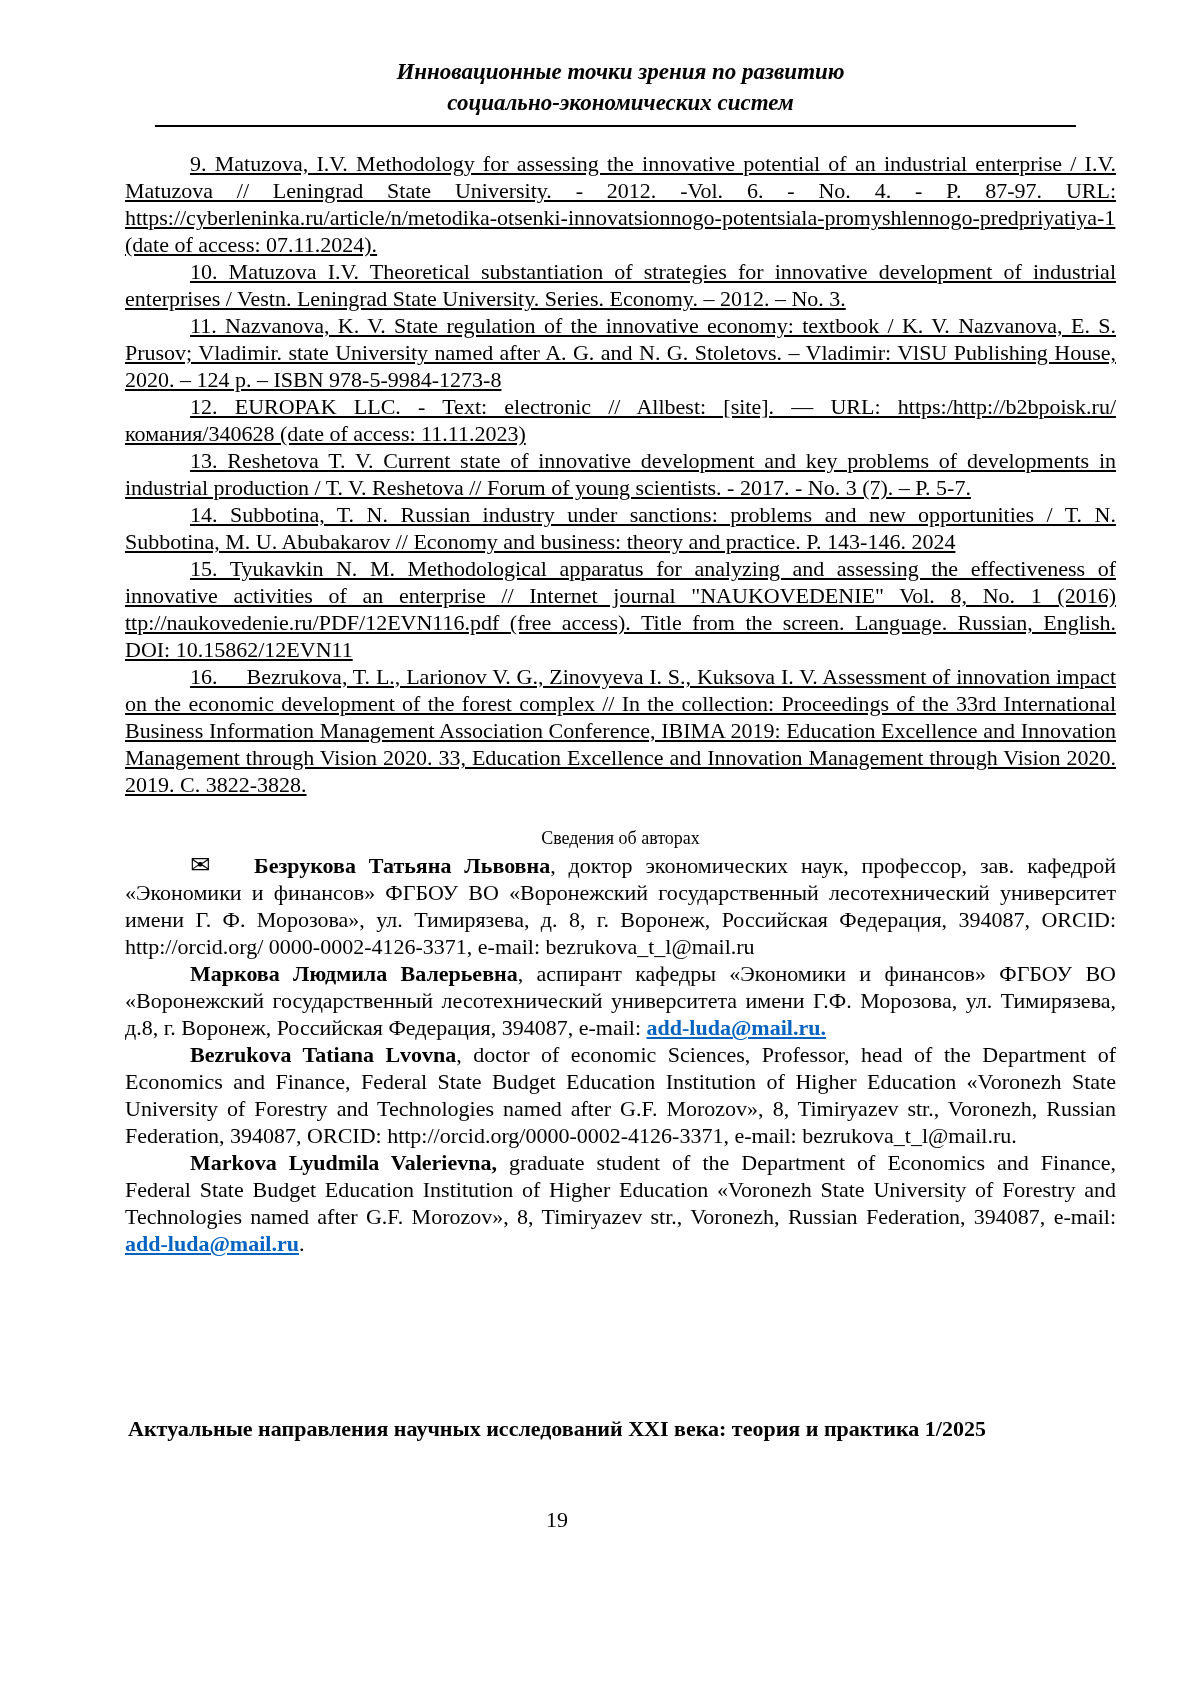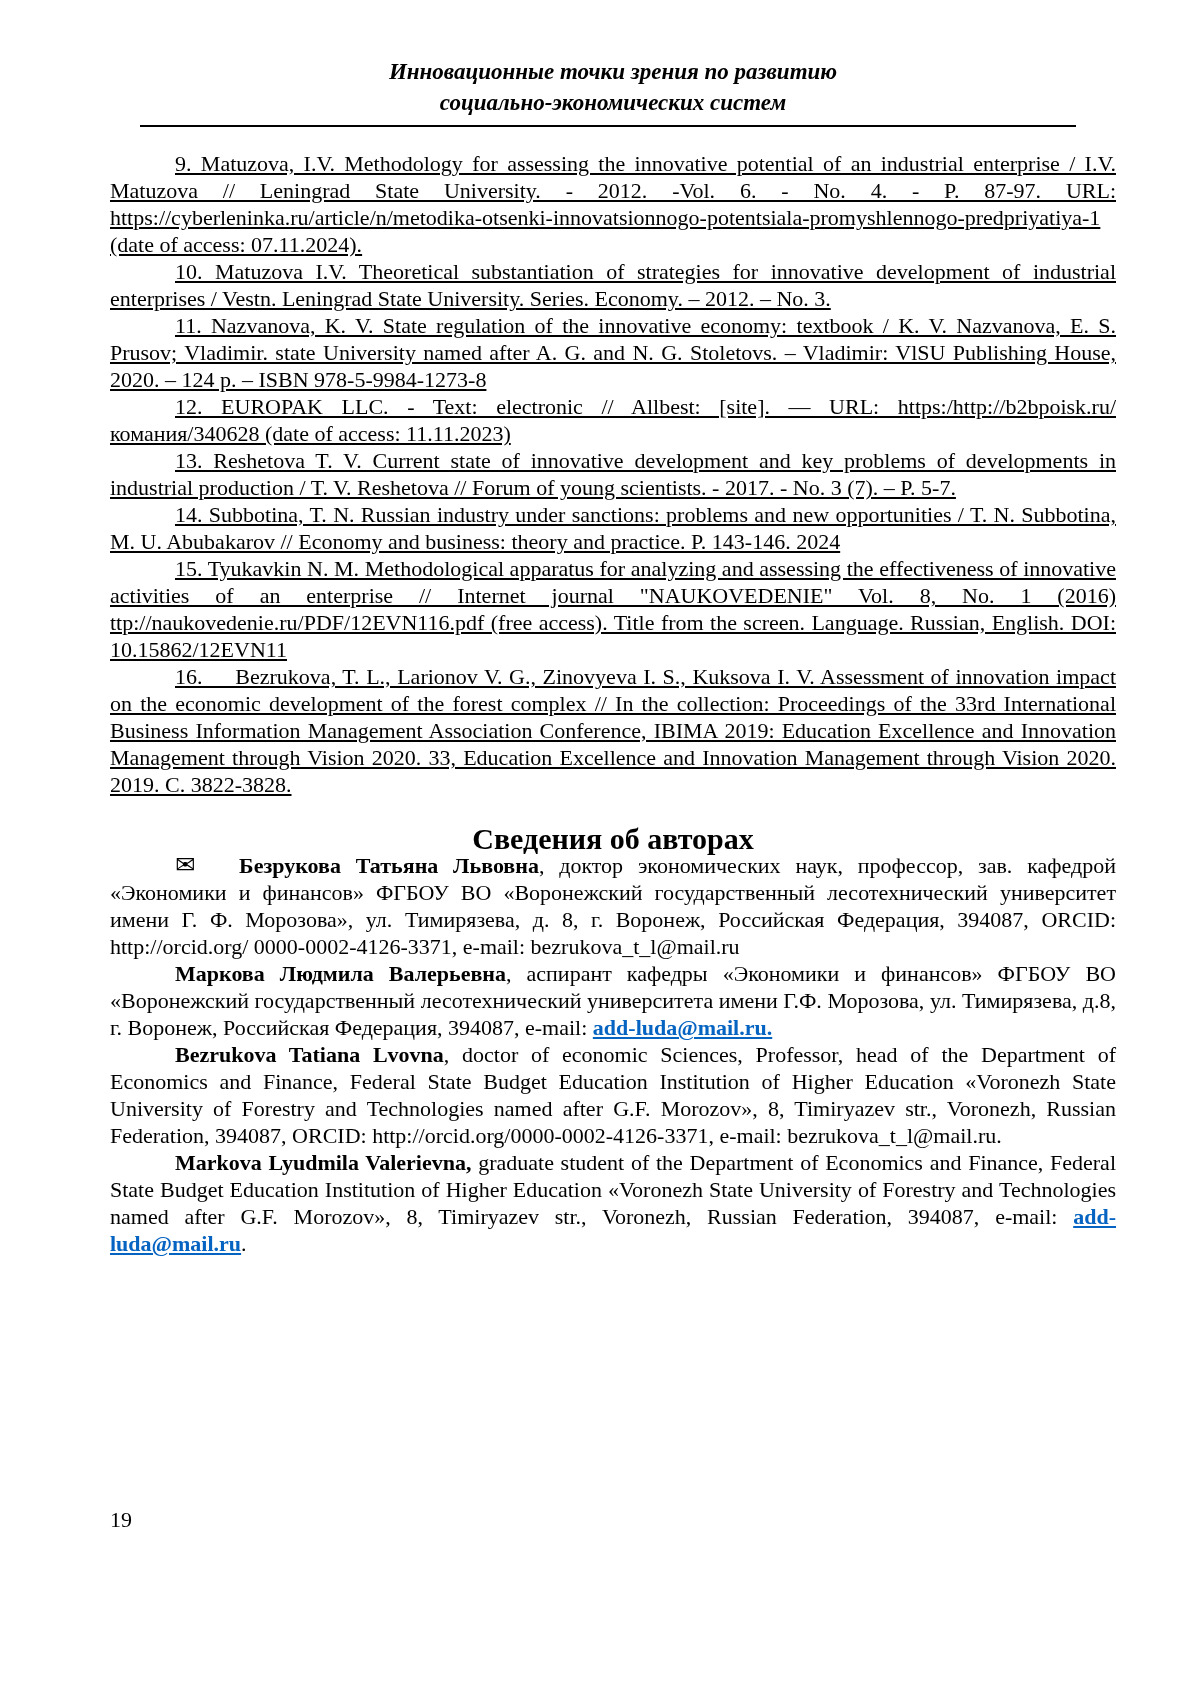--- a/index.html
+++ b/index.html
@@ -13,43 +13,43 @@
     position: relative;
     width: 1200px;
     height: 1697px;
     background: #ffffff;
     display: flex;
     flex-direction: column;
     overflow: hidden;
     font-size: 22px;
     line-height: 27px;
   }
-  .content { padding: 56px 84px 0 110px; flex-shrink: 0; }
+  .content { padding: 56px 84px 0 110px; flex-shrink: 0; margin-left: 15px; }
   .doc-header {
     text-align: center;
     font-weight: bold;
     font-style: italic;
     font-size: 23px;
     line-height: 31px;
   }
   .header-rule {
     border-top: 2px solid #000;
     margin: 7px 40px 0 30px;
   }
   .ref-section { margin-top: 23px; text-decoration: underline; }
   p.para {
     text-align: justify;
     text-indent: 65px;
     overflow-wrap: break-word;
   }
   .section-heading {
-    font-size: 30px;
+    font-size: 18px;
     line-height: 27px;
     text-align: center;
-    font-weight: bold;
+    font-weight: normal;
     margin-top: 27px;
   }
   .section-heading.tight { margin-top: 27px; }
   .envelope {
     font-family: "DejaVu Sans", sans-serif;
     font-size: 24px;
     margin-right: 44px;
     font-style: normal;
     font-weight: normal;
   }
@@ -63,20 +63,21 @@
   .bottom {
     margin-top: auto;
     padding: 0 196px 0 110px;
     flex-shrink: 0;
   }
   .footer-line {
     text-align: center;
     font-weight: bold;
   }
   .page-number {
+    text-align: center;
     margin-top: 64px;
     padding-bottom: 164px;
   }
 </style>
 </head>
 <body>
 
 <div class="page">
 
   <div class="content">
@@ -105,16 +106,17 @@
     </section>
 
     <section>
       <p class="para"><span class="author-name">Bezrukova Tatiana Lvovna</span><span>, doctor of economic Sciences, Professor, head of the Department of Economics and Finance, Federal State Budget Education Institution of Higher Education «Voronezh State University of Forestry and Technologies named after G.F. Morozov», 8, Timiryazev str., Voronezh, Russian Federation, 394087, ORCID: http://orcid.org/0000-0002-4126-3371, e-mail: bezrukova_t_l@mail.ru.</span></p>
       <p class="para"><span class="author-name">Markova Lyudmila Valerievna,</span><span> graduate student of the Department of Economics and Finance, Federal State Budget Education Institution of Higher Education «Voronezh State University of Forestry and Technologies named after G.F. Morozov», 8, Timiryazev str., Voronezh, Russian Federation, 394087, e-mail: </span><a class="email-link">add-luda@mail.ru</a><span>.</span></p>
     </section>
 
   </div>
 
   <div class="bottom">
+    <div class="footer-line">Актуальные направления научных исследований XXI века: теория и практика 1/2025</div>
     <div class="page-number">19</div>
   </div>
 
 </div>
 
 </body></html>

